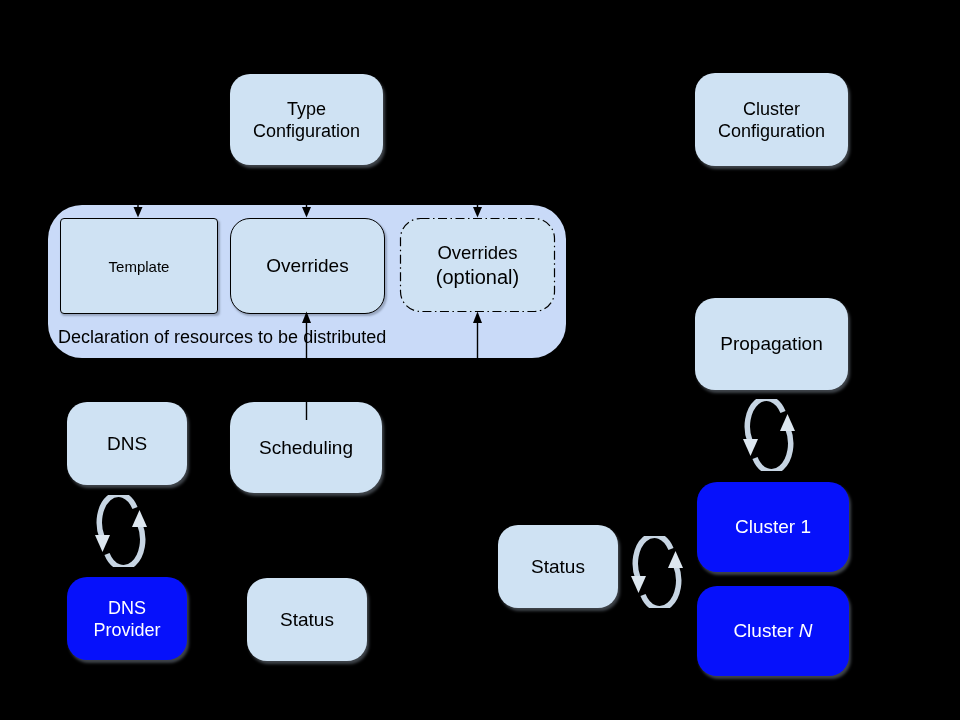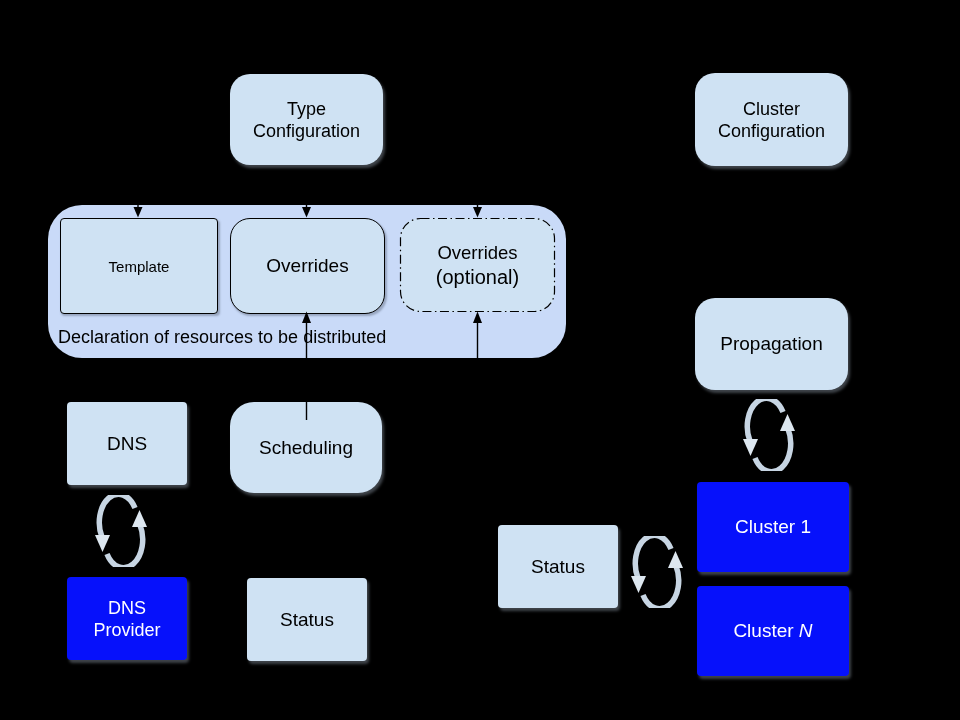--- a/index.html
+++ b/index.html
@@ -5,21 +5,21 @@
   html,body{margin:0;padding:0;background:#000;}
   .stage{
     position:relative;width:960px;height:720px;overflow:hidden;
     background:var(--background,#000);
     font-family:"Liberation Sans","DejaVu Sans",sans-serif;
   }
   
   .node{
     position:absolute;display:flex;flex-direction:column;
     justify-content:center;align-items:center;text-align:center;
-    border-radius:4px;
+    border-radius:20px;
   }
   .light{background:var(--node_fill,#cfe2f3);color:var(--text_dark,#000);}
   .blue{background:var(--blue_fill,#0611fb);color:var(--text_light,#fff);}
   .shadow{box-shadow:2px 3px 3px rgba(125,135,148,.5);}
   .shadow-s{box-shadow:1.5px 2px 2px rgba(60,70,85,.35);}
   .multi{white-space:pre-line;}
   .bold{font-weight:400;}
   .it{font-style:italic;}
   .pre{white-space:pre;}
 

